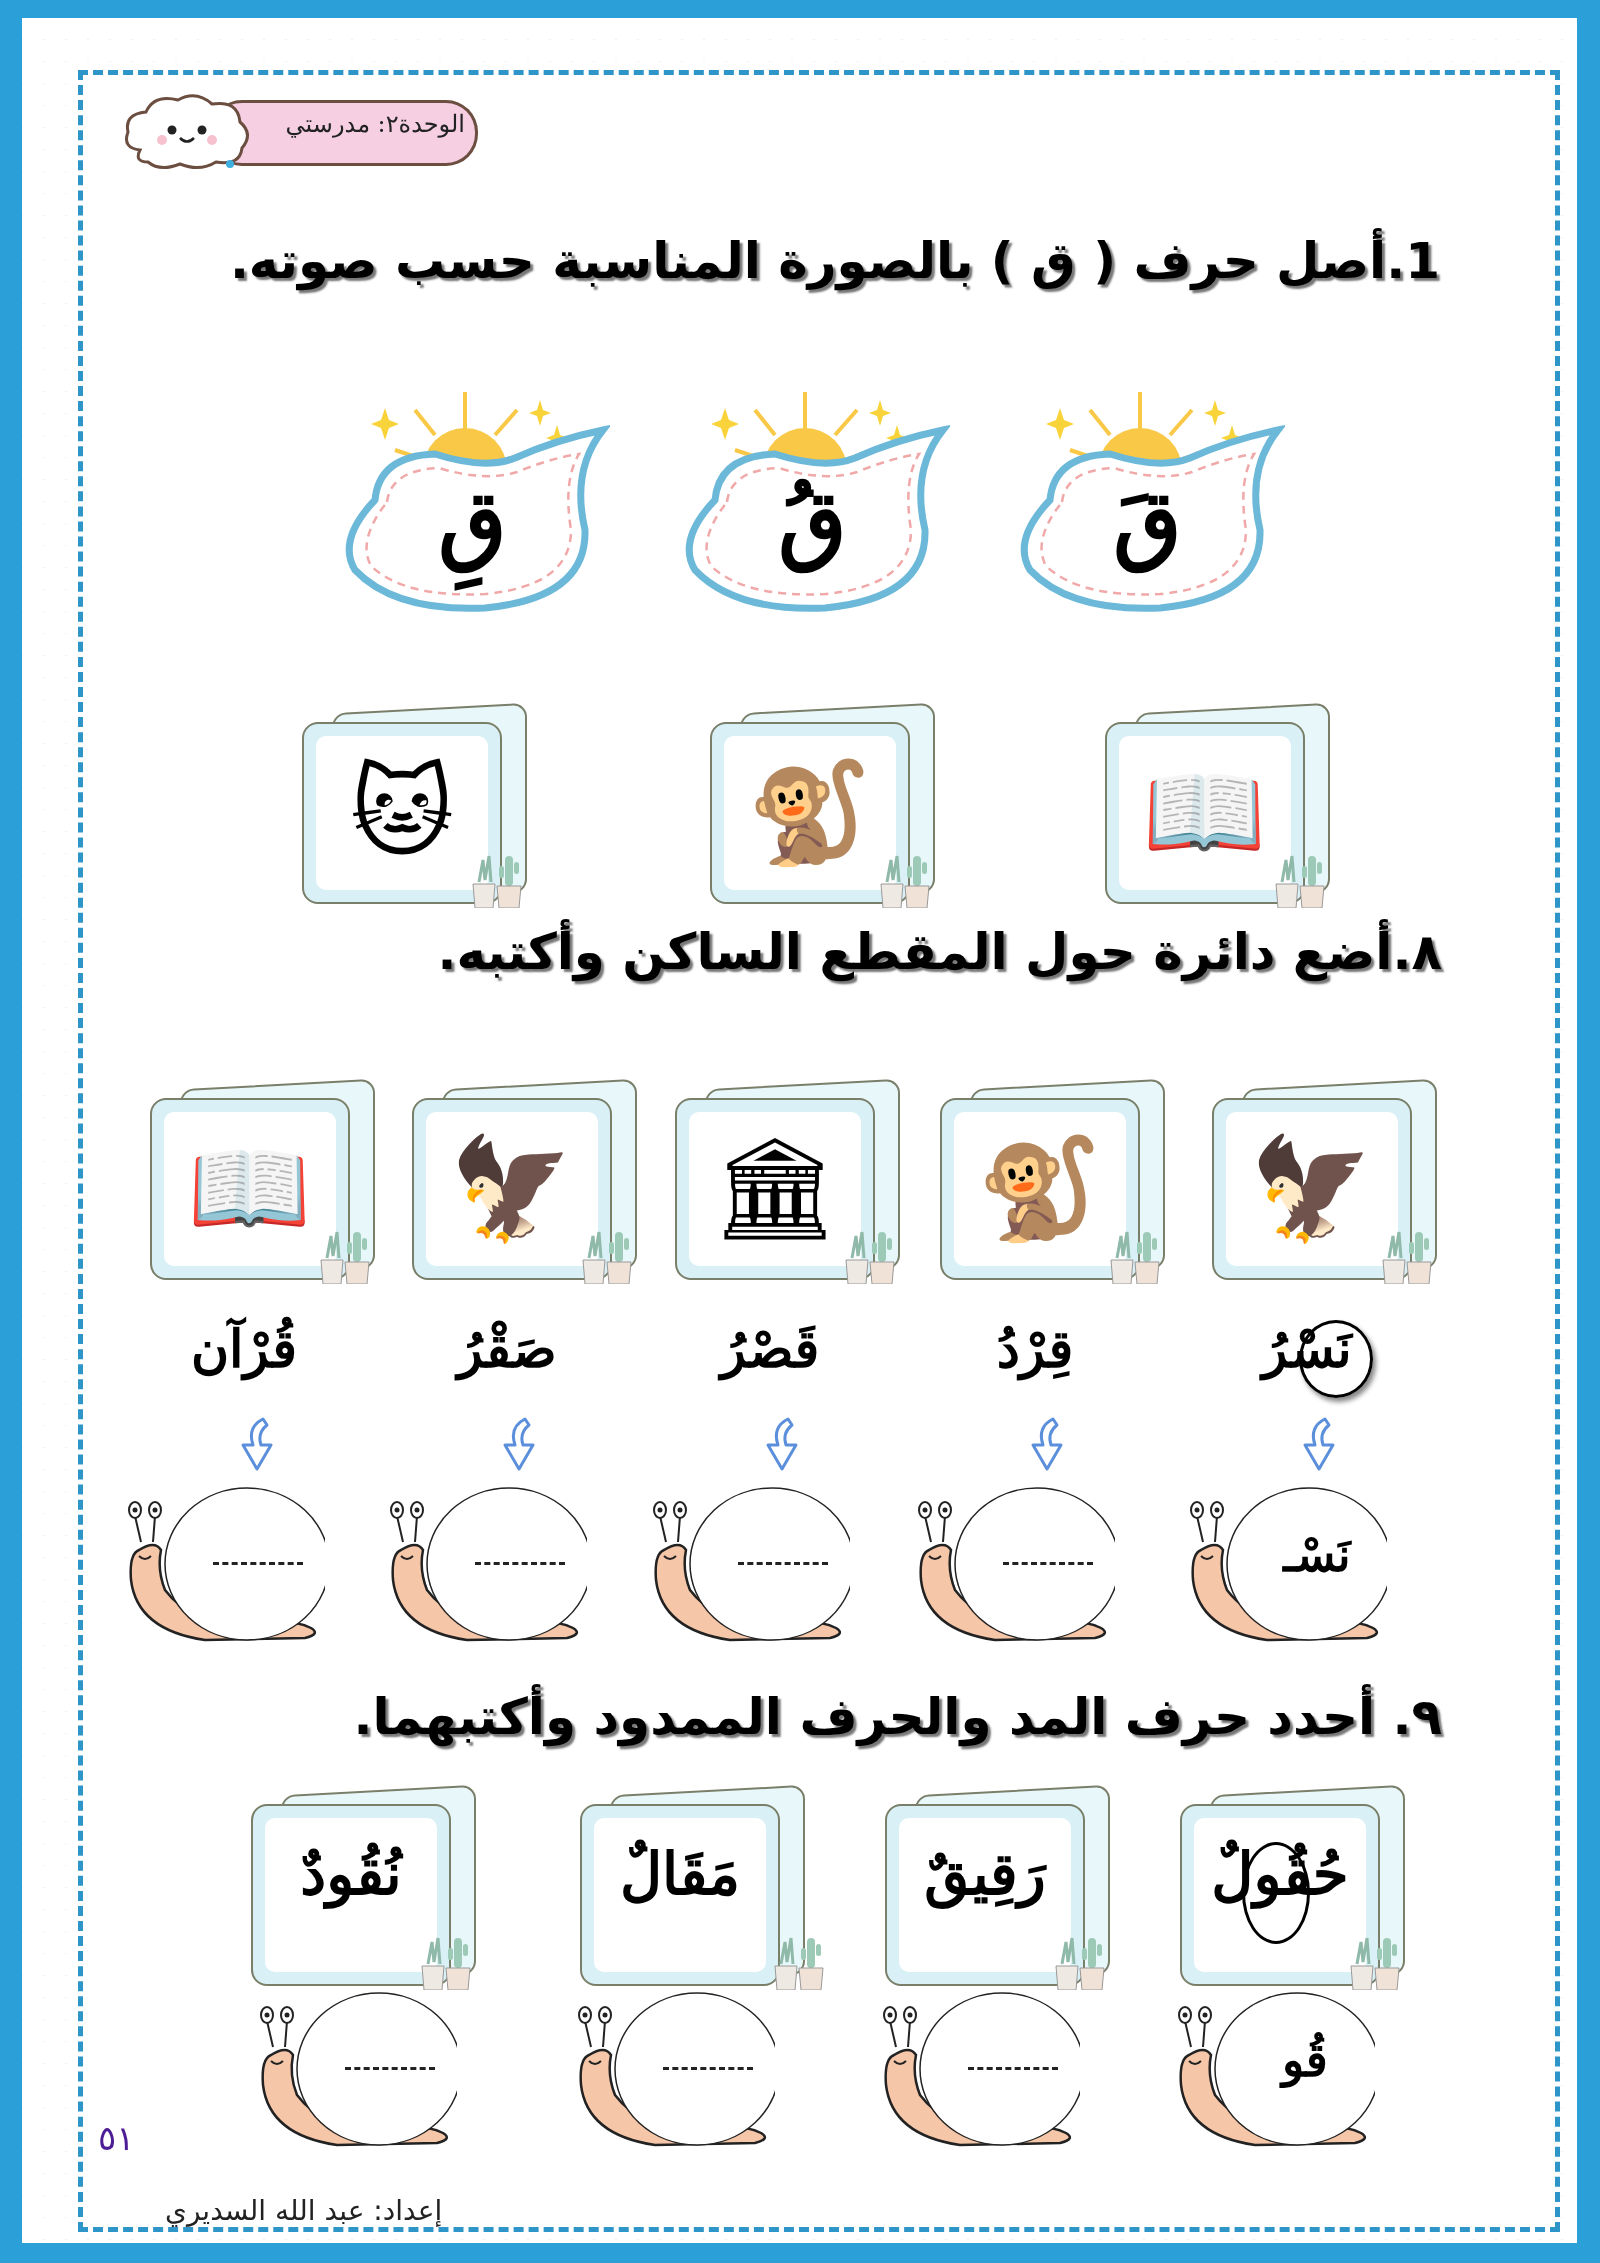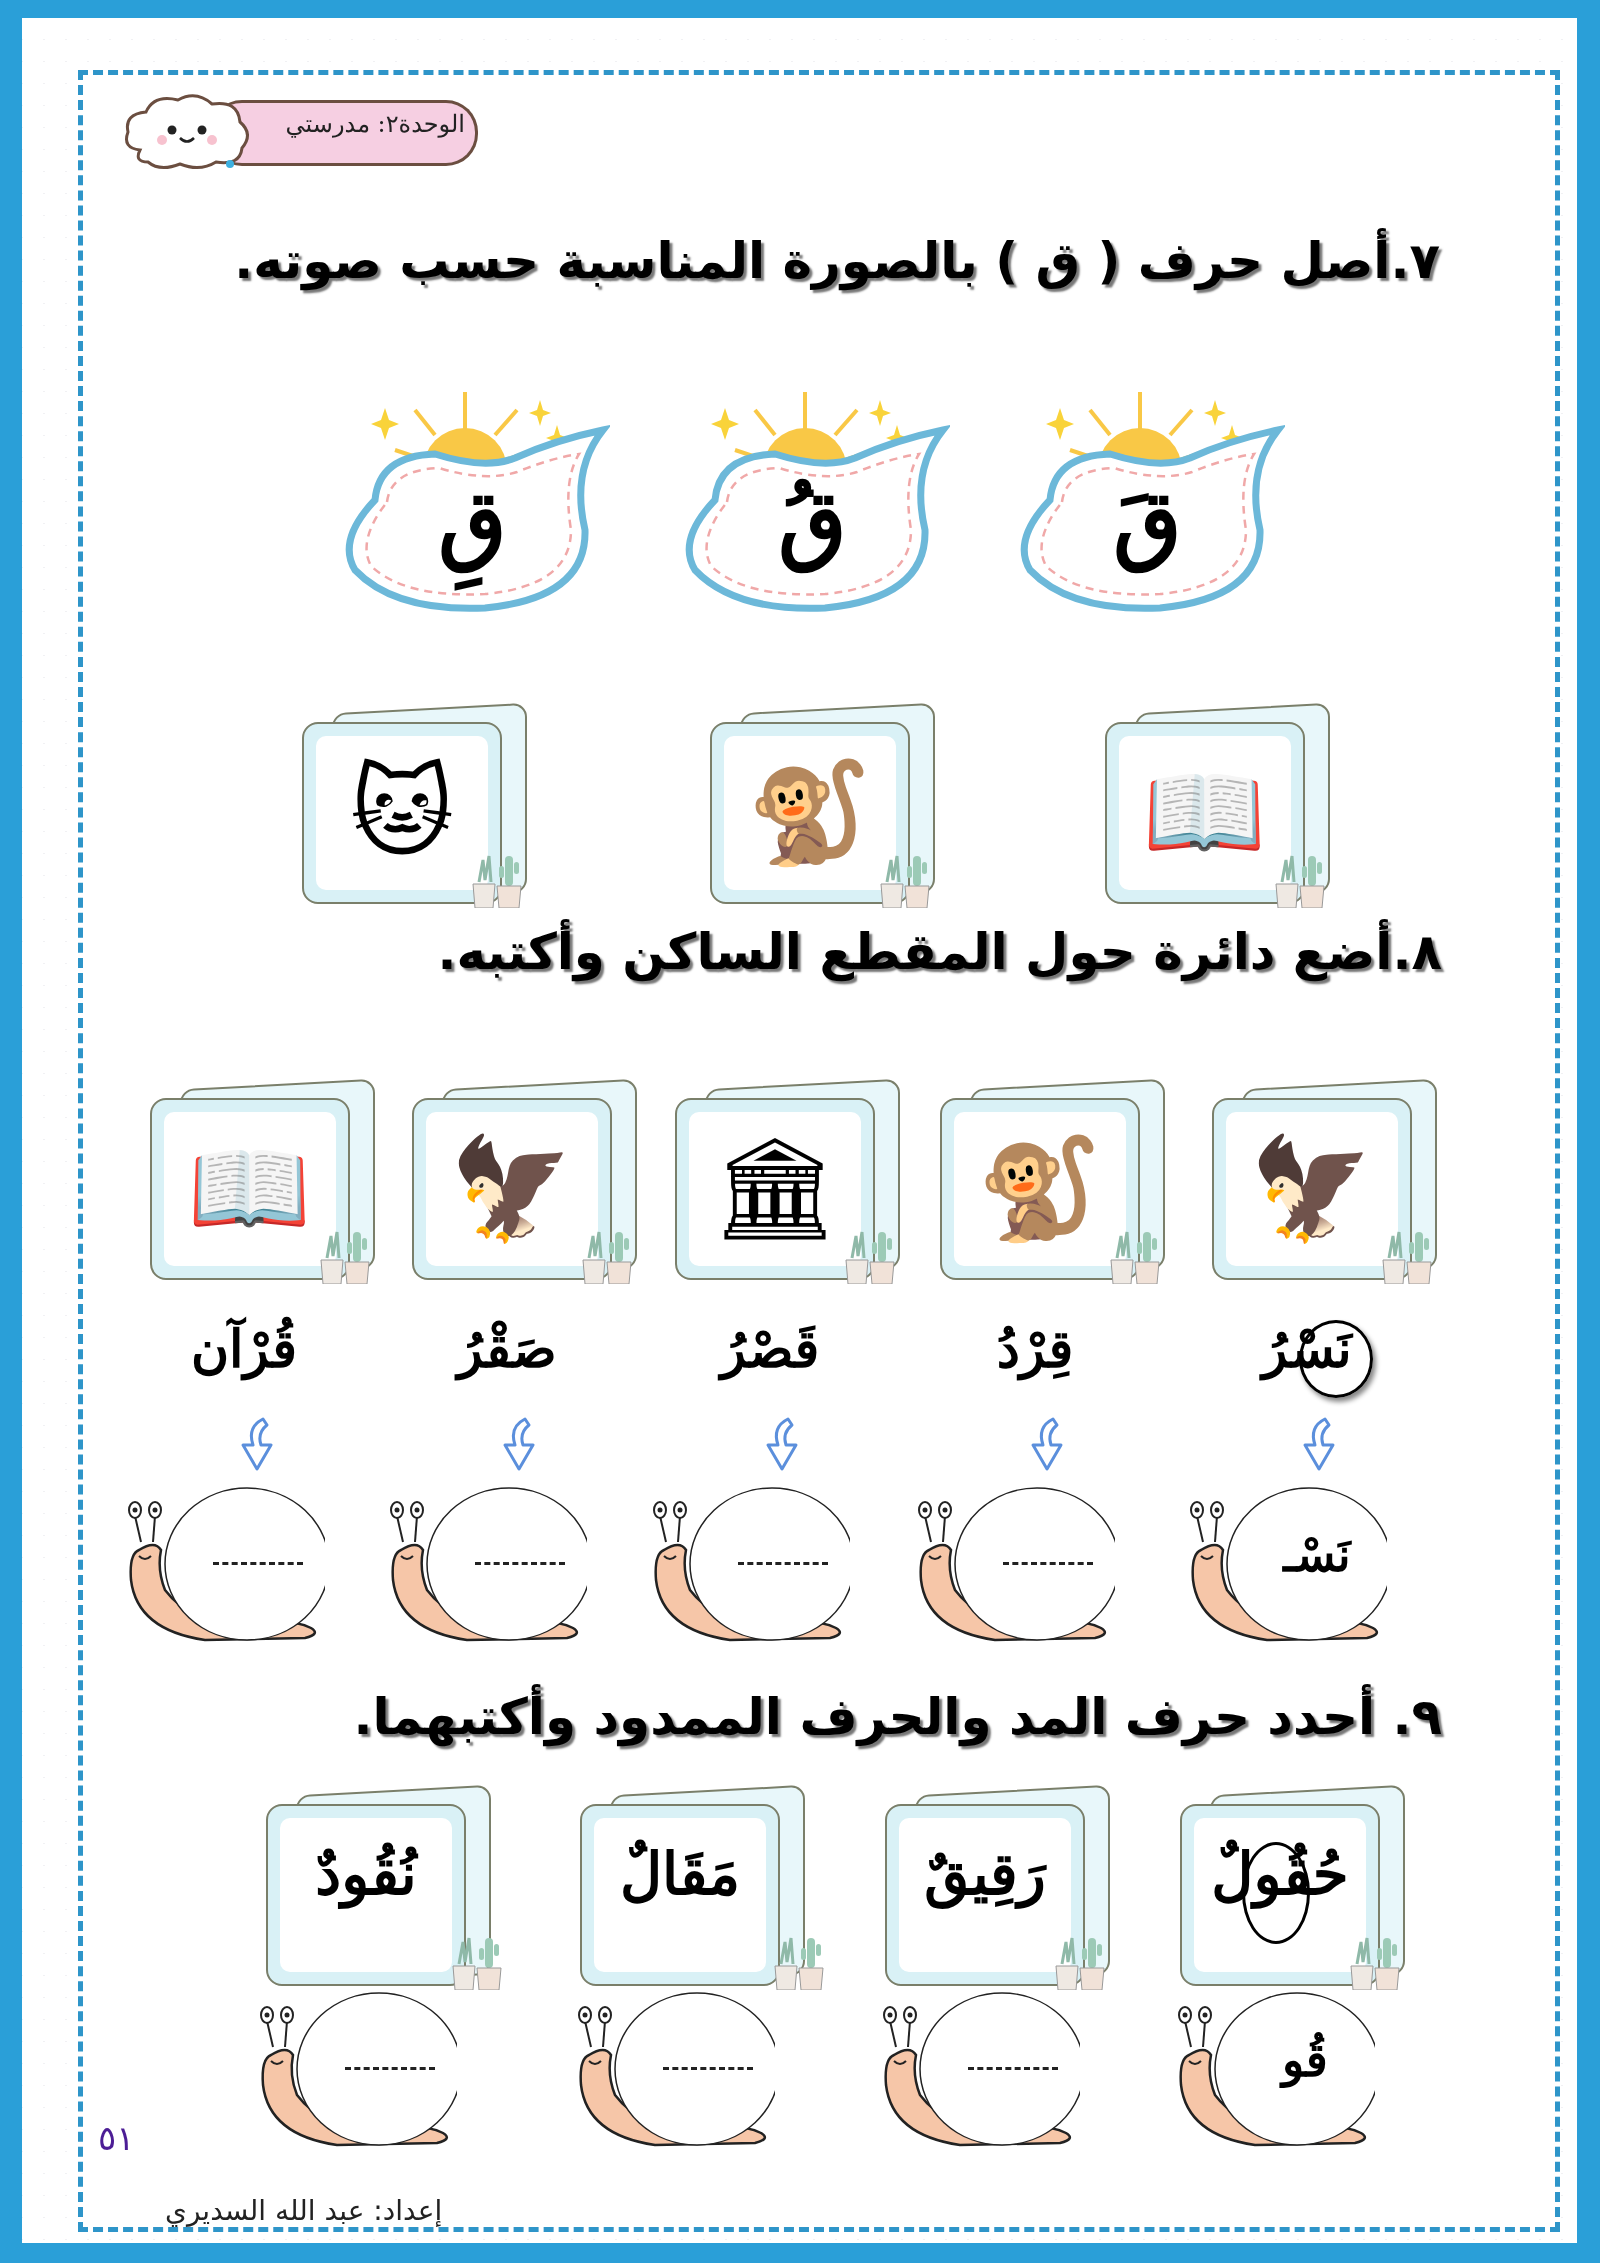--- a/index.html
+++ b/index.html
@@ -47,21 +47,21 @@
     <path d="M20 60 Q2 58 8 42 Q4 24 26 22 Q34 4 58 10 Q76 0 92 14 Q118 10 120 32 Q134 44 122 58 Q120 76 96 72 Q80 82 60 74 Q40 82 28 72 Q14 72 20 60Z" fill="#fff" stroke="#6b4e40" stroke-width="3"></path>
     <circle cx="52" cy="40" r="4.5" fill="#222"></circle>
       <circle cx="82" cy="40" r="4.5" fill="#222"></circle>
     <path d="M60 48 Q67 55 74 48" stroke="#222" stroke-width="2.5" fill="none"></path>
     <circle cx="42" cy="50" r="5" fill="#f7c2cf"></circle>
       <circle cx="92" cy="50" r="5" fill="#f7c2cf"></circle>
     <circle cx="110" cy="74" r="4" fill="#3db0e0"></circle>
   </svg>
 </div>
 
-<div class="abs q-title" style="top:232px;">٧.أصل حرف ( ق ) بالصورة المناسبة حسب صوته.</div>
+<div class="abs q-title" style="top:232px;">1.أصل حرف ( ق ) بالصورة المناسبة حسب صوته.</div>
 
 <div id="bubbles7">
     <div class="abs bubble" style="left:1010px;top:370px;"><svg width="275" height="250" viewBox="0 0 275 250">
         <g stroke="#f9c846" stroke-width="4">
           <line x1="130" y1="60" x2="130" y2="22"></line>
           <line x1="100" y1="65" x2="80" y2="40"></line>
           <line x1="160" y1="65" x2="182" y2="40"></line>
           <line x1="90" y1="90" x2="60" y2="80"></line>
           <line x1="170" y1="90" x2="200" y2="80"></line>
         </g>
@@ -389,21 +389,21 @@
         <path d="M14 70 Q4 74 6 100 Q12 150 80 160 L180 158 Q196 154 186 148 Q170 140 140 142 Q70 150 40 110 Q32 90 36 70 Q30 60 14 70Z" fill="#f6c6a8" stroke="#222" stroke-width="2.5"></path>
         <path d="M16 62 L10 36" stroke="#222" stroke-width="2"></path>
         <path d="M28 62 L30 36" stroke="#222" stroke-width="2"></path>
         <ellipse cx="10" cy="30" rx="6" ry="8" fill="#fff" stroke="#222" stroke-width="2"></ellipse>
         <circle cx="10" cy="30" r="2.5" fill="#222"></circle>
         <ellipse cx="30" cy="30" rx="6" ry="8" fill="#fff" stroke="#222" stroke-width="2"></ellipse>
         <circle cx="30" cy="30" r="2.5" fill="#222"></circle>
         <path d="M14 76 Q20 82 26 76" stroke="#222" stroke-width="2" fill="none"></path>
         <ellipse cx="122" cy="84" rx="82" ry="76" fill="#fff" stroke="#222" stroke-width="1.5"></ellipse>
       </svg><div class="dash"></div></div>
-    <div class="abs card" style="left:266px;top:1790px;padding-left:16px;">
+    <div class="abs card" style="left:251px;top:1790px;">
       <div class="back"></div>
       <div class="front">
         <div class="white"></div>
       </div>
       <div class="word">نُقُودٌ</div>
       <svg class="cactus" viewBox="0 0 56 66">
         <path d="M10 40 L14 18 L16 38 L20 14 L22 40" stroke="#8fb9a8" stroke-width="3" fill="none"></path>
         <rect x="36" y="14" width="8" height="30" rx="4" fill="#9ccab6"></rect>
         <rect x="30" y="24" width="5" height="12" rx="2.5" fill="#9ccab6"></rect>
         <rect x="45" y="20" width="5" height="12" rx="2.5" fill="#9ccab6"></rect>

